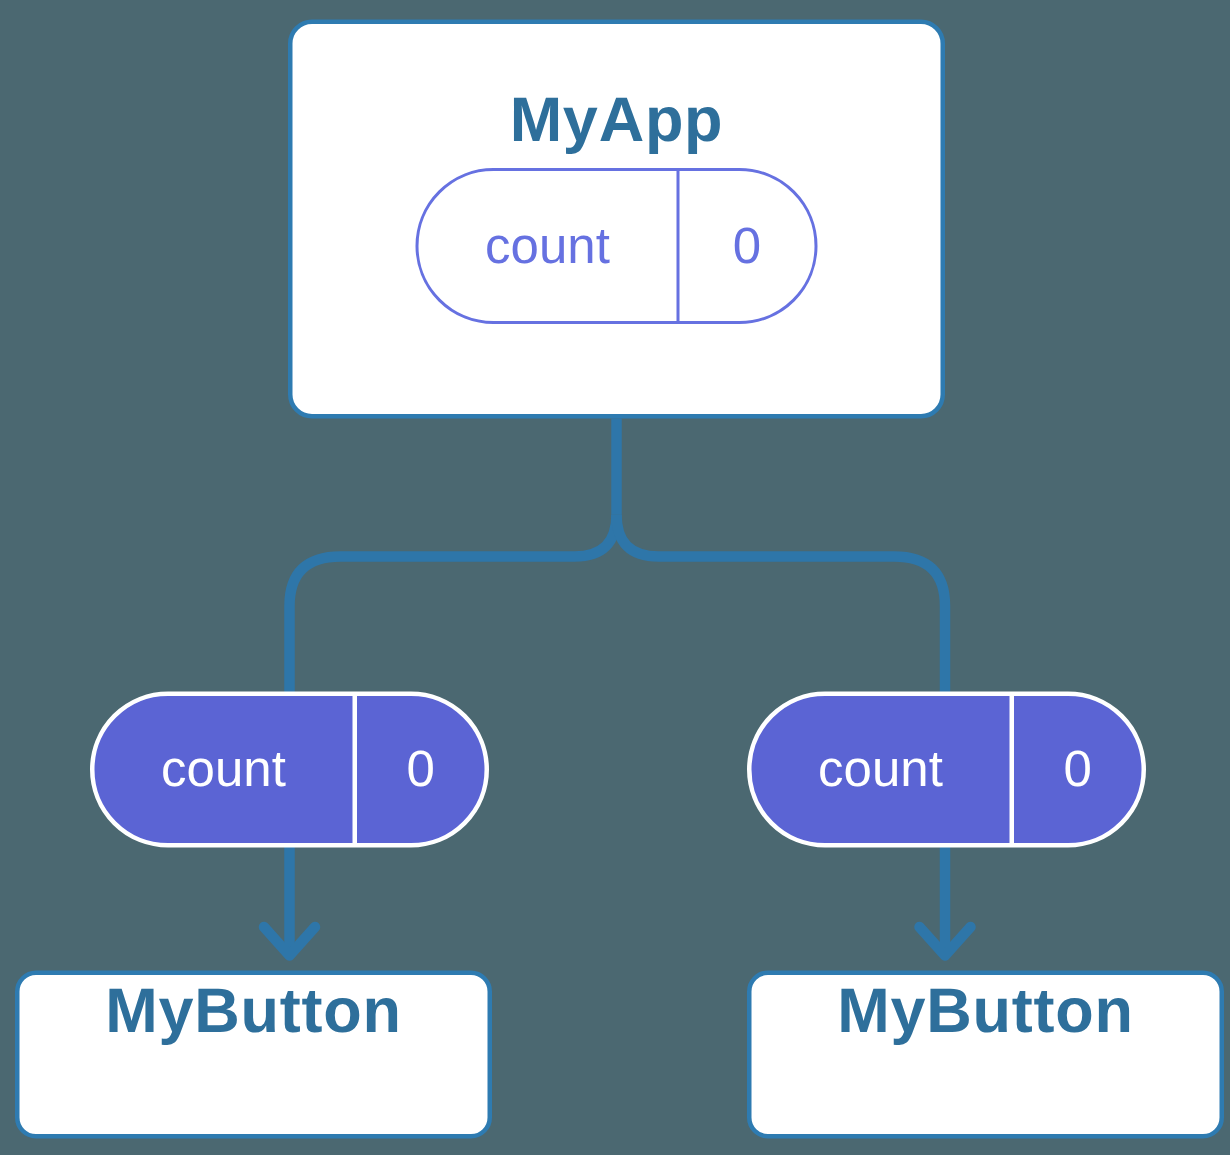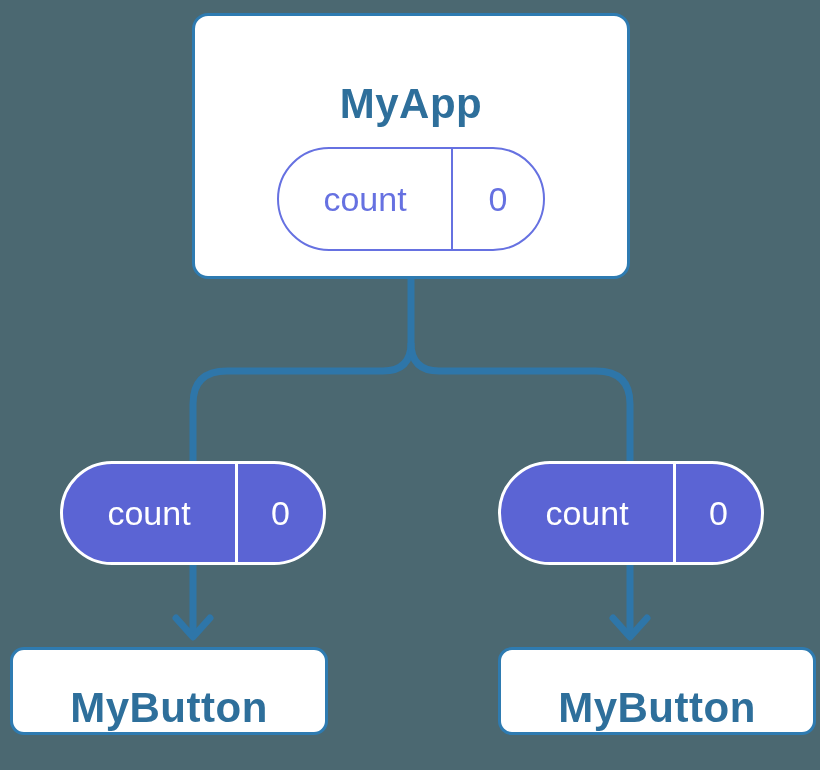--- a/index.html
+++ b/index.html
@@ -22,22 +22,22 @@
     border: 3px solid #2E7BB1;
     box-sizing: border-box;
   }
   .root-card {
     left: 192px; top: 13px;
     width: 438px; height: 266px;
     border-radius: 16px;
     display: flex;
     flex-direction: column;
     align-items: center;
-    padding-top: 64px;
-    gap: 19px;
+    padding-top: 40px;
+    gap: 8px;
   }
   .card-title {
     font-size: 42px;
     line-height: 48px;
     font-weight: 600;
     color: #2E6F9B;
     letter-spacing: 0.5px;
   }
   .pill {
     box-sizing: border-box;
@@ -66,24 +66,24 @@
     font-size: 34px;
   }
   .pill-label-section { flex: 0 0 172px; }
   .pill-value-section { flex: 1; }
   .pill-divider { flex: 0 0 auto; width: 2px; background: currentColor; }
   .solid-pill .pill-divider { width: 3px; background: #ffffff; }
   .left-prop-pill  { left: 60px;  top: 461px; }
   .right-prop-pill { left: 498px; top: 461px; }
   .leaf-card {
     top: 647px;
-    width: 318px; height: 88px;
+    width: 318px; height: 112px;
     border-radius: 14px;
     display: flex;
-    align-items: flex-end;
+    align-items: flex-start;
     justify-content: center;
   }
   .leaf-left  { left: 10px; }
   .leaf-right { left: 498px; }
 </style>
 </head>
 <body>
 
 <div class="stage">
 

